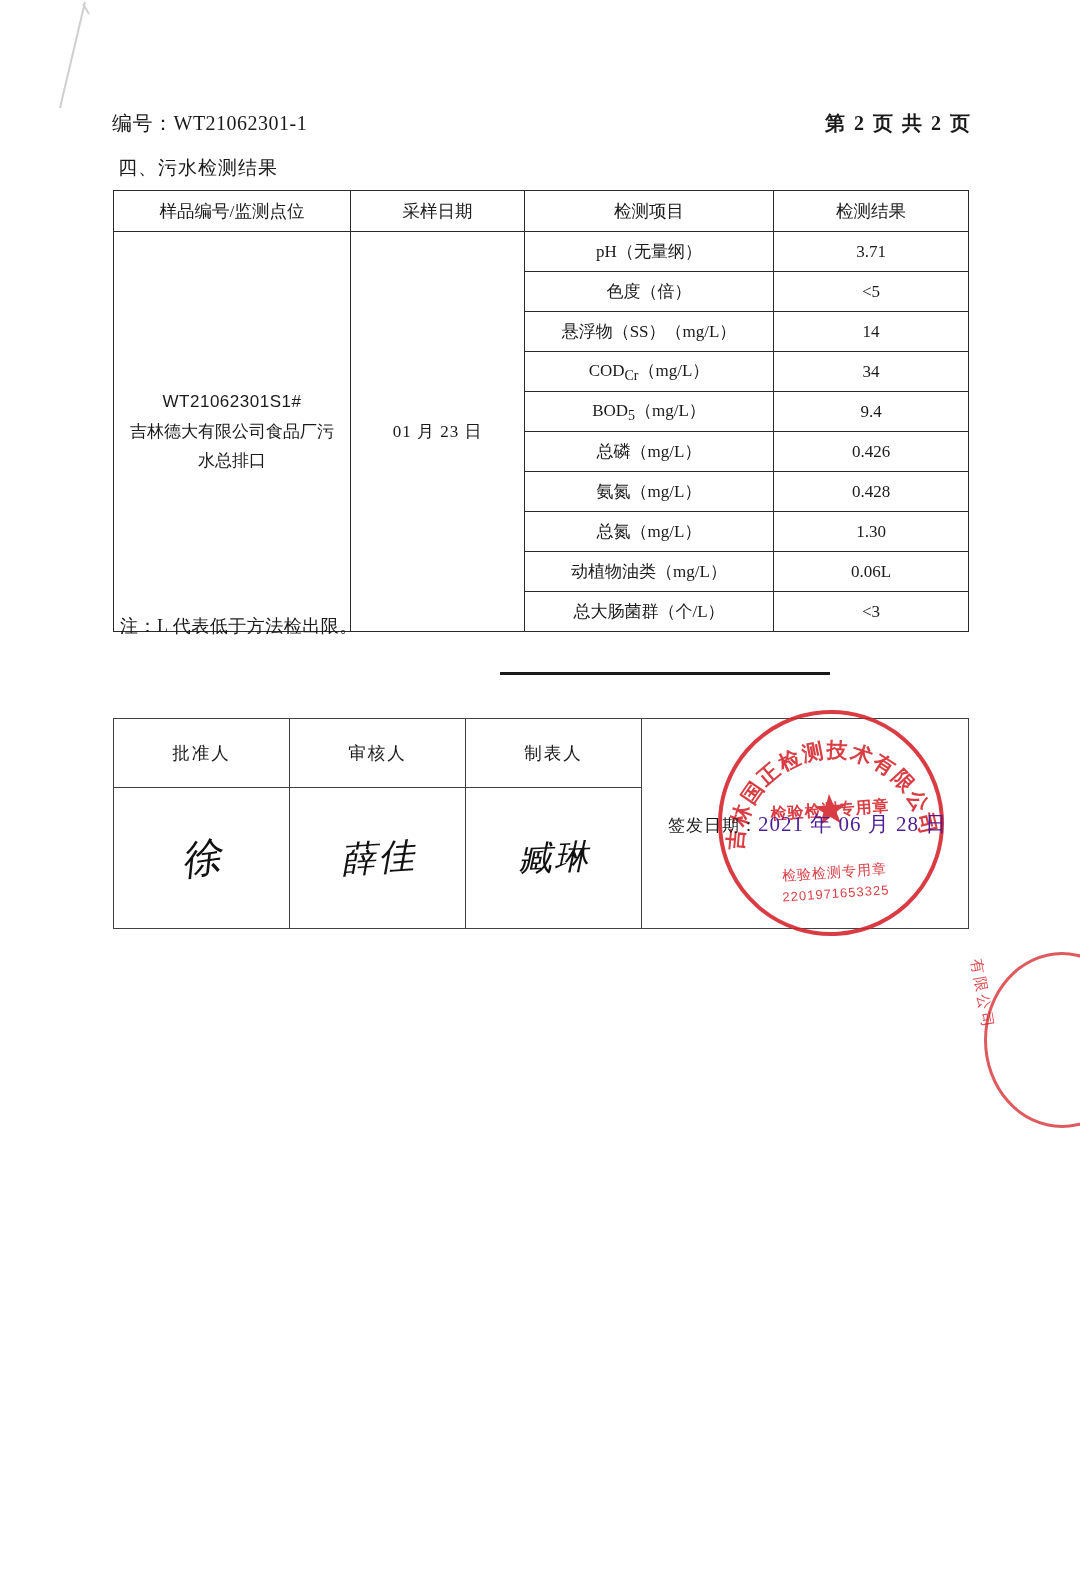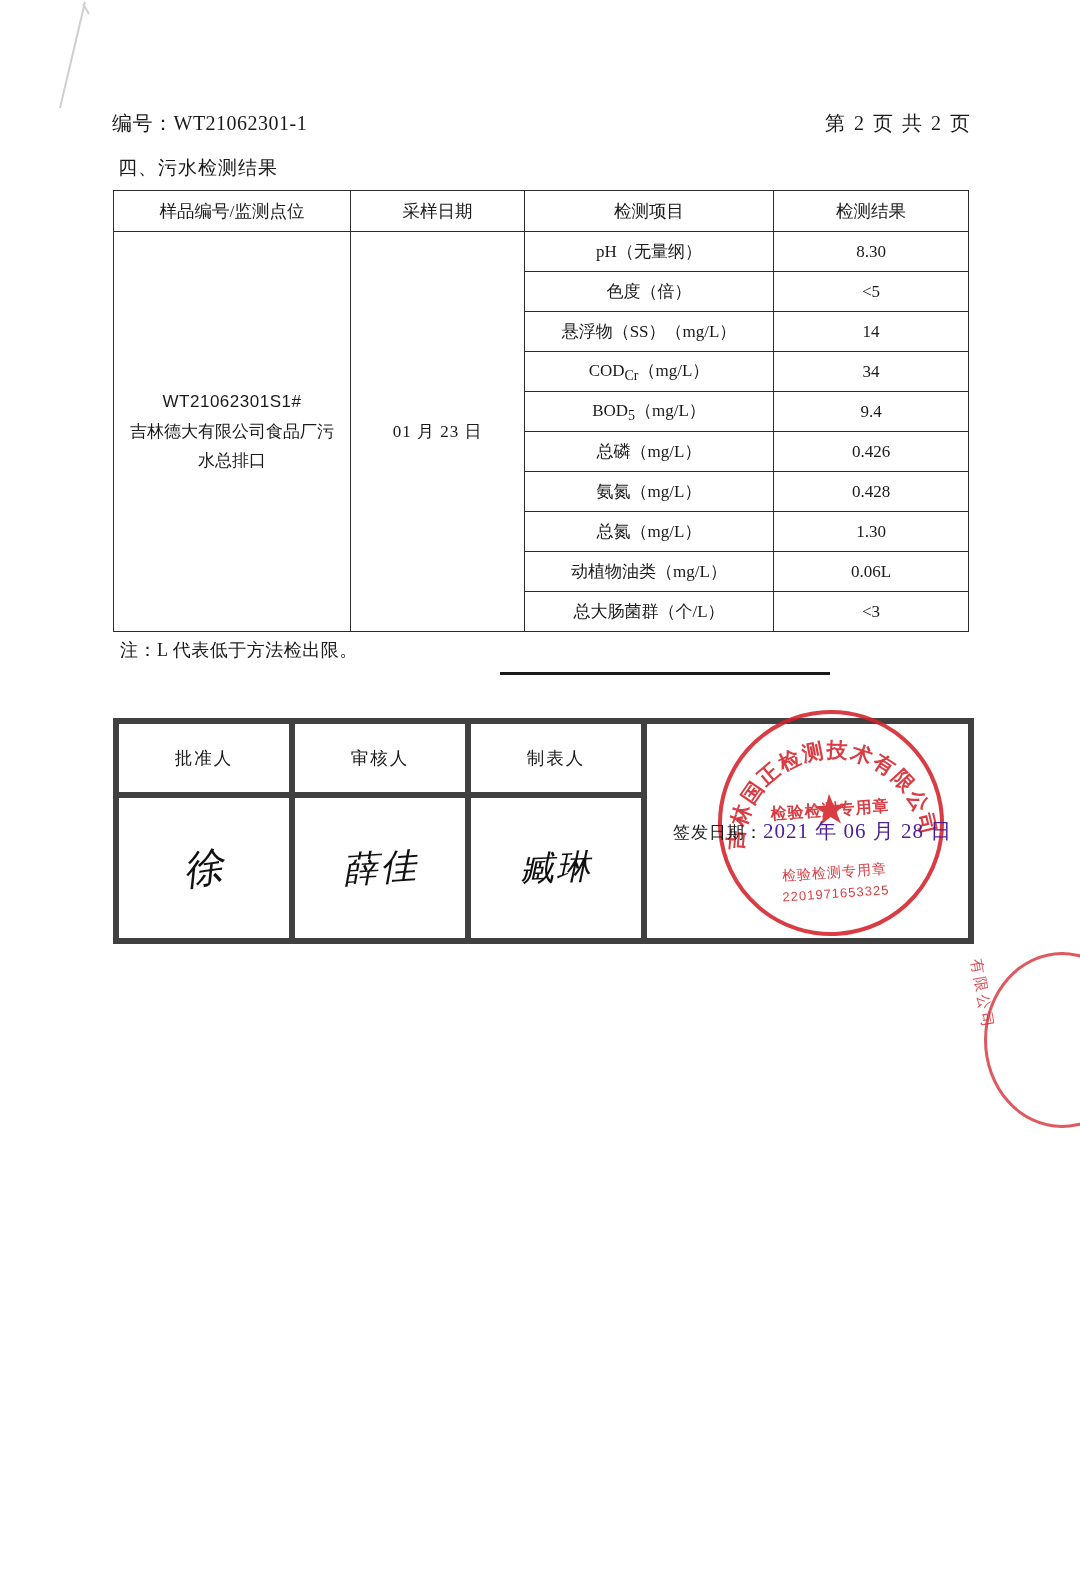--- a/index.html
+++ b/index.html
@@ -38,20 +38,21 @@
     align-items: flex-end;
     font-size: 20px;
     letter-spacing: 0.5px;
   }
   .doc-no {
     font-family: "Liberation Serif", serif;
   }
   .page-no {
     font-family: "Liberation Serif", serif;
     letter-spacing: 2px;
+    font-weight: bold;
   }
 
   .section-title {
     position: absolute;
     left: 118px;
     top: 155px;
     font-size: 19px;
     letter-spacing: 1px;
   }
 
@@ -95,21 +96,21 @@
     font-size: 17px;
   }
   .item-cell .sub {
     font-size: 14px;
     vertical-align: sub;
   }
 
   .note {
     position: absolute;
     left: 120px;
-    top: 638px;
+    top: 614px;
     font-size: 18px;
     letter-spacing: 0.5px;
   }
 
   .divider {
     position: absolute;
     left: 500px;
     top: 672px;
     width: 330px;
     height: 3px;
@@ -118,21 +119,21 @@
 
   table.sign {
     position: absolute;
     left: 113px;
     top: 718px;
     width: 855px;
     border-collapse: collapse;
     table-layout: fixed;
   }
   table.sign td {
-    border: 6px solid #404040;
+    border: 1px solid #404040;
     text-align: center;
     vertical-align: middle;
     font-size: 17.5px;
     padding: 0;
   }
   table.sign tr.head td { height: 68px; letter-spacing: 2px; }
   table.sign tr.body td { height: 140px; }
   .sign-col { width: 176px; }
   .issue-col { width: 327px; }
 
@@ -302,21 +303,21 @@
     </thead>
     <tbody>
       <tr>
         <td class="sample-cell" rowspan="10">
           <div class="line1">WT21062301S1#</div>
           <div>吉林德大有限公司食品厂污</div>
           <div>水总排口</div>
         </td>
         <td class="date-cell" rowspan="10">01 月 23 日</td>
         <td class="item-cell">pH（无量纲）</td>
-        <td>8.30</td>
+        <td>3.71</td>
       </tr>
       <tr>
         <td class="item-cell">色度（倍）</td>
         <td>&lt;5</td>
       </tr>
       <tr>
         <td class="item-cell">悬浮物（SS）（mg/L）</td>
         <td>14</td>
       </tr>
       <tr>

